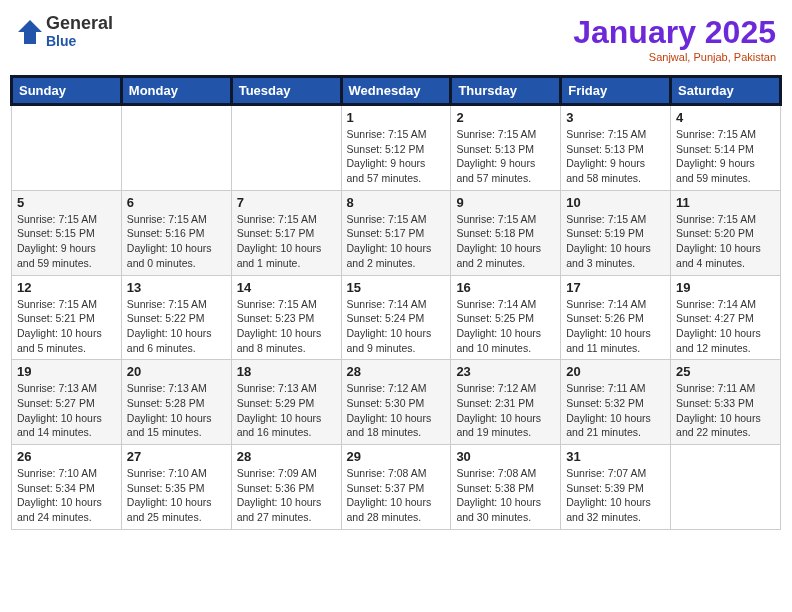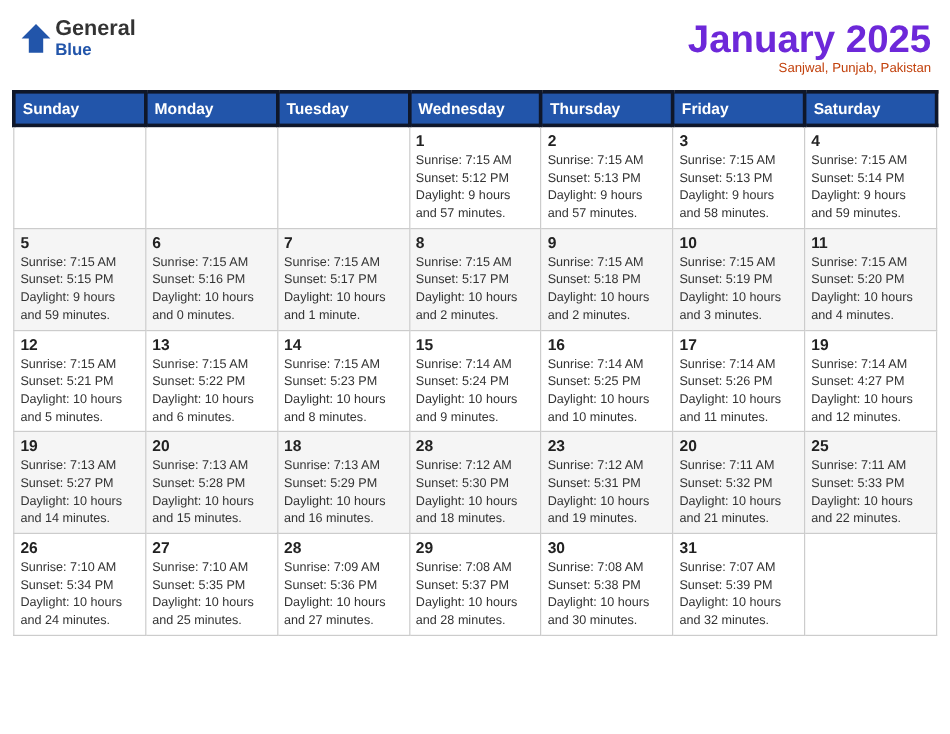--- a/index.html
+++ b/index.html
@@ -285,21 +285,21 @@
         <td>
           <div class="day-number">28</div>
           <div class="day-info">Sunrise: 7:12 AM
 Sunset: 5:30 PM
 Daylight: 10 hours
 and 18 minutes.</div>
         </td>
         <td>
           <div class="day-number">23</div>
           <div class="day-info">Sunrise: 7:12 AM
-Sunset: 5:31 PM
+Sunset: 2:31 PM
 Daylight: 10 hours
 and 19 minutes.</div>
         </td>
         <td>
           <div class="day-number">20</div>
           <div class="day-info">Sunrise: 7:11 AM
 Sunset: 5:32 PM
 Daylight: 10 hours
 and 21 minutes.</div>
         </td>

